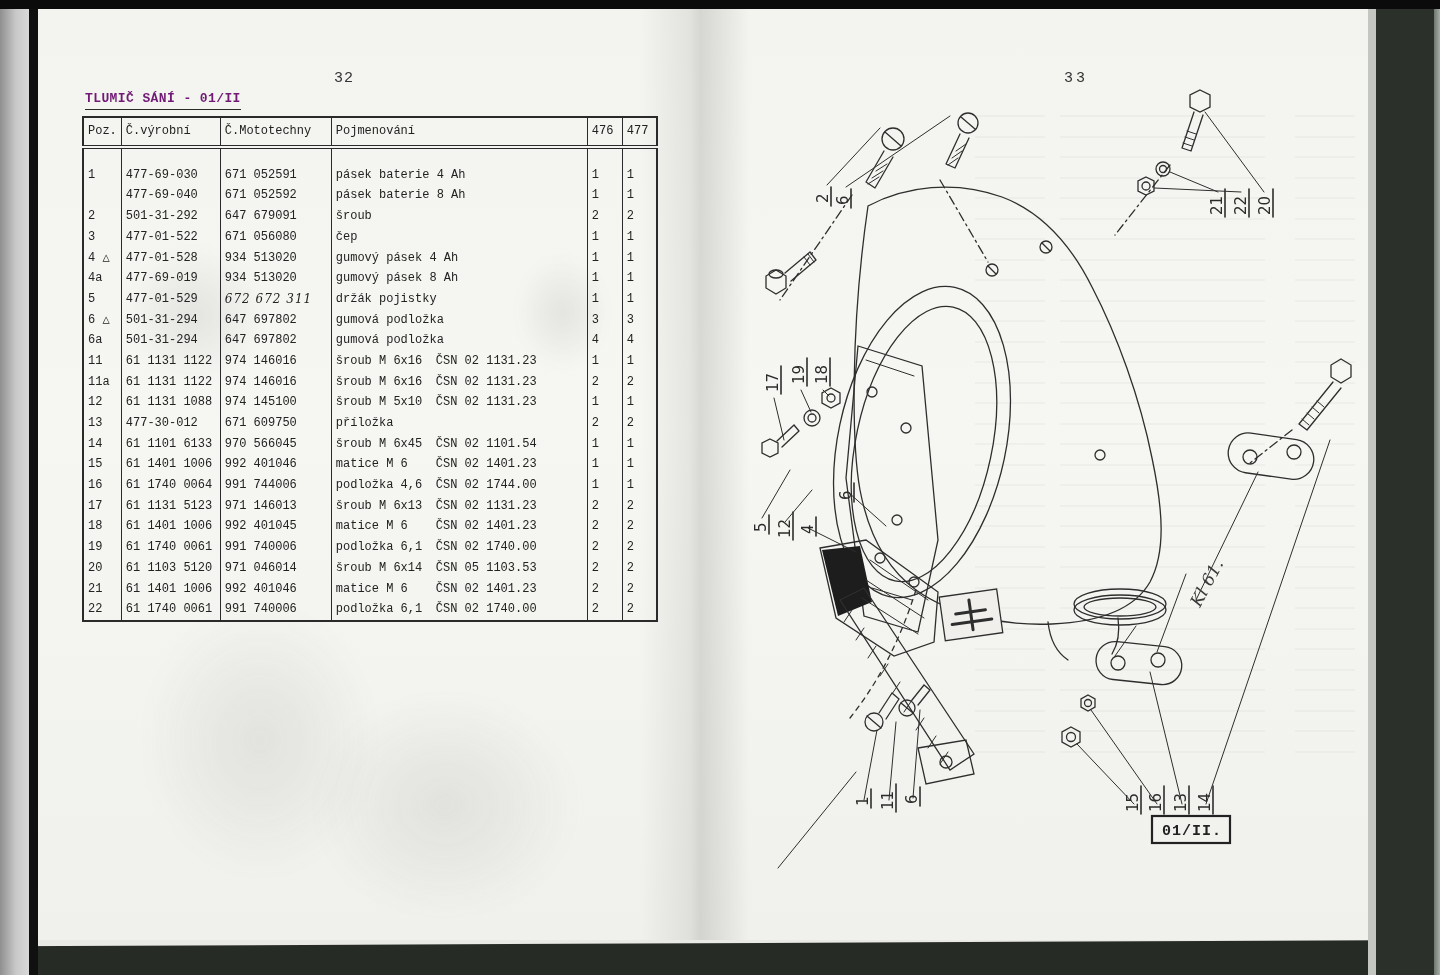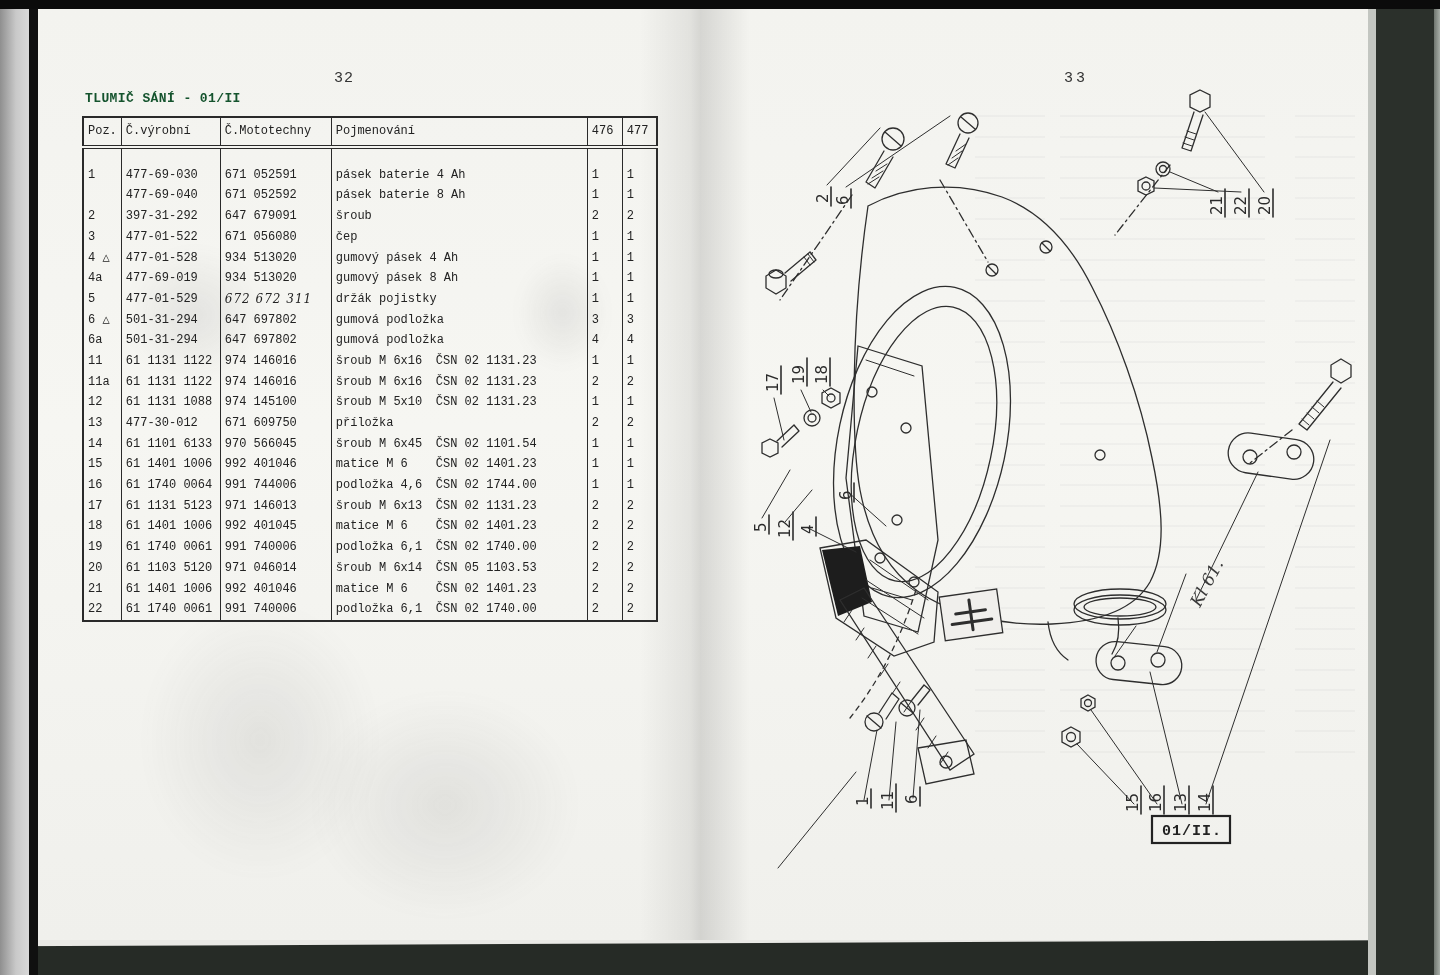--- a/index.html
+++ b/index.html
@@ -25,21 +25,21 @@
   .blob{position:absolute;z-index:2;border-radius:50%;filter:blur(5px);
       background:radial-gradient(closest-side,rgba(80,80,80,.10),rgba(80,80,80,0));}
   .gcol{position:absolute;z-index:2;opacity:.5;filter:blur(.7px);
       background:repeating-linear-gradient(180deg,rgba(70,70,70,.07) 0 2.2px,rgba(0,0,0,0) 2.2px 20.5px);}
   
   .pageno{position:absolute;z-index:3;font:15px "Liberation Mono","DejaVu Sans Mono",monospace;color:#333;}
   .pageno-32{left:334px;top:54px;letter-spacing:1px;margin-top:16px;}
   .pageno-33{left:1064px;top:70px;letter-spacing:3px;}
   .title{position:absolute;left:85px;top:91px;z-index:3;
       font:bold 13px "Liberation Mono","DejaVu Sans Mono",monospace;letter-spacing:.4px;
-      color:#14532d;border-bottom:1.6px solid #2a2a2a;padding-bottom:11px;}
+      color:#701a75;border-bottom:1.6px solid #2a2a2a;padding-bottom:3px;}
   .tablewrap{position:absolute;left:82px;top:116px;z-index:3;}
   table.ptable{border-collapse:collapse;table-layout:fixed;
       font:12px/1.1 "Liberation Mono","DejaVu Sans Mono",monospace;color:#222;}
   table.ptable{border:2.2px solid #2a2a2a;}
   .ptable th,.ptable td{border-left:1.6px solid #2a2a2a;border-right:1.6px solid #2a2a2a;
       padding:0 4px;overflow:hidden;white-space:nowrap;font-weight:normal;}
   .ptable thead th{height:27px;text-align:left;border-bottom:4px double #2a2a2a;vertical-align:middle;}
   .ptable td{height:20.7px;vertical-align:middle;}
   tr.spacer td{height:16px;}
   .c-poz{text-align:left;padding-left:7px;}
@@ -123,21 +123,21 @@
       <td class="c-v">477-69-040</td>
       <td class="c-m">671 052592</td>
       <td class="c-n">
         <span class="nm">pásek baterie 8 Ah</span><span></span>
       </td>
       <td class="c-q">1</td>
       <td class="c-q">1</td>
     </tr>
           <tr>
       <td class="c-poz">2</td>
-      <td class="c-v">397-31-292</td>
+      <td class="c-v">501-31-292</td>
       <td class="c-m">647 679091</td>
       <td class="c-n">
         <span class="nm">šroub</span><span></span>
       </td>
       <td class="c-q">2</td>
       <td class="c-q">2</td>
     </tr>
           <tr>
       <td class="c-poz">3</td>
       <td class="c-v">477-01-522</td>

